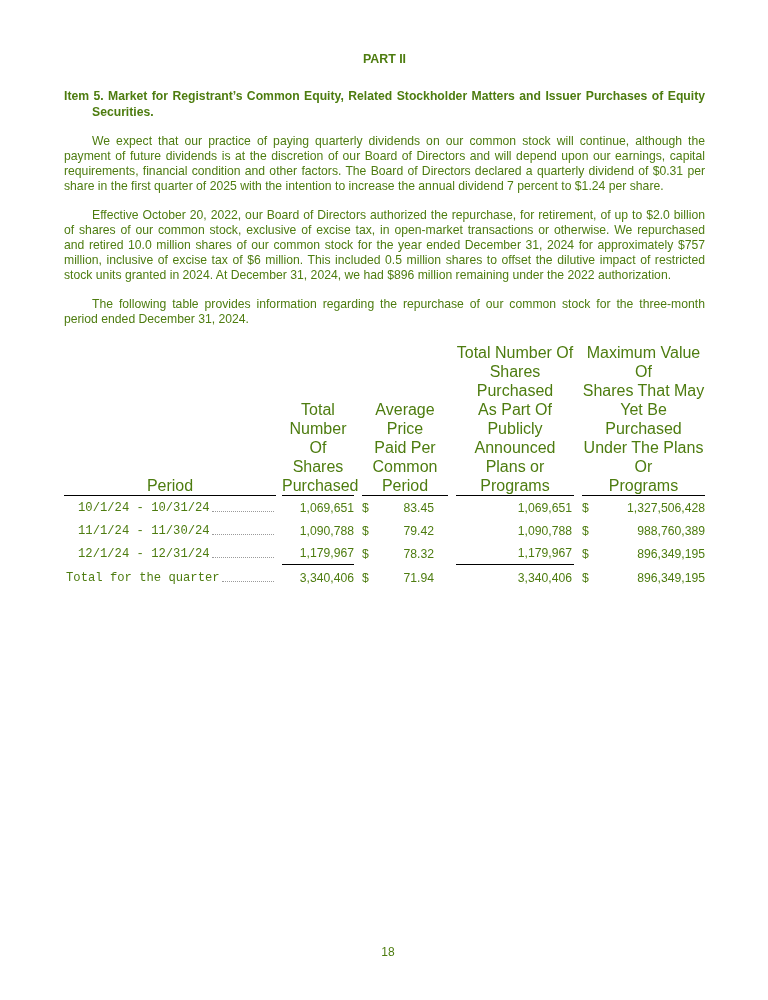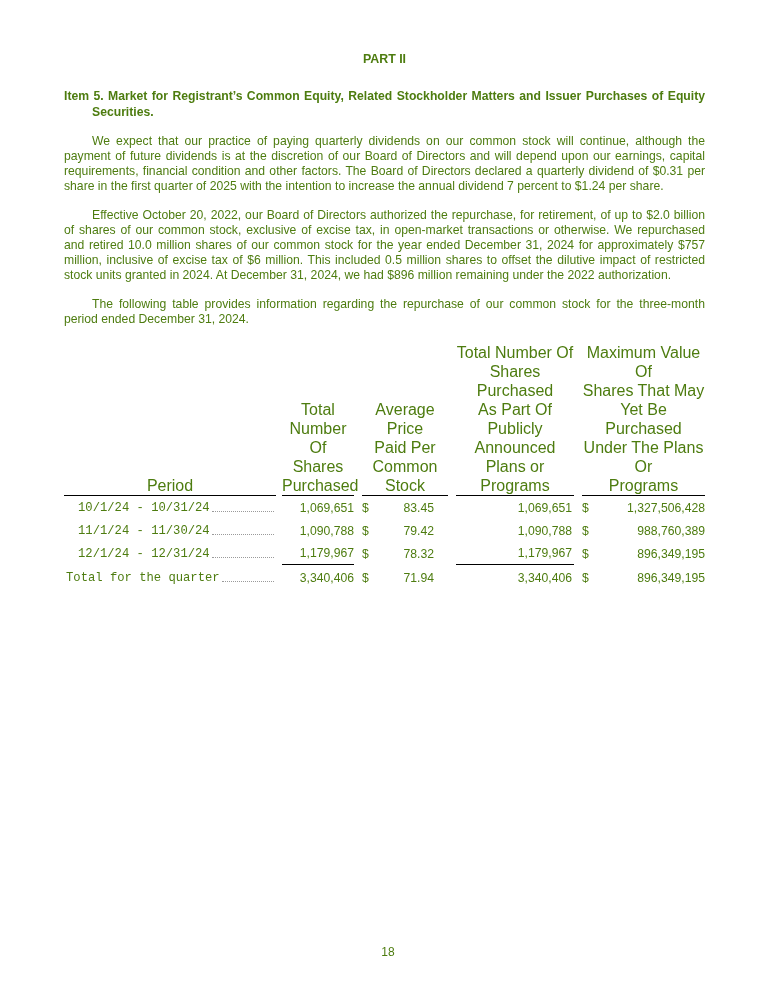--- a/index.html
+++ b/index.html
@@ -122,21 +122,21 @@
       <tbody>
           <tr class="thead">
         <th class="h-period">Period</th>
         <th class="gap"></th>
         <th class="h-num">Total Number
 Of Shares
 Purchased</th>
         <th class="gap"></th>
         <th class="h-num">Average Price
 Paid Per
-Common Stock</th>
+Common Period</th>
         <th class="gap"></th>
         <th class="h-num">Total Number Of
 Shares Purchased
 As Part Of
 Publicly Announced
 Plans or Programs</th>
         <th class="gap"></th>
         <th class="h-num">Maximum Value Of
 Shares That May
 Yet Be Purchased

